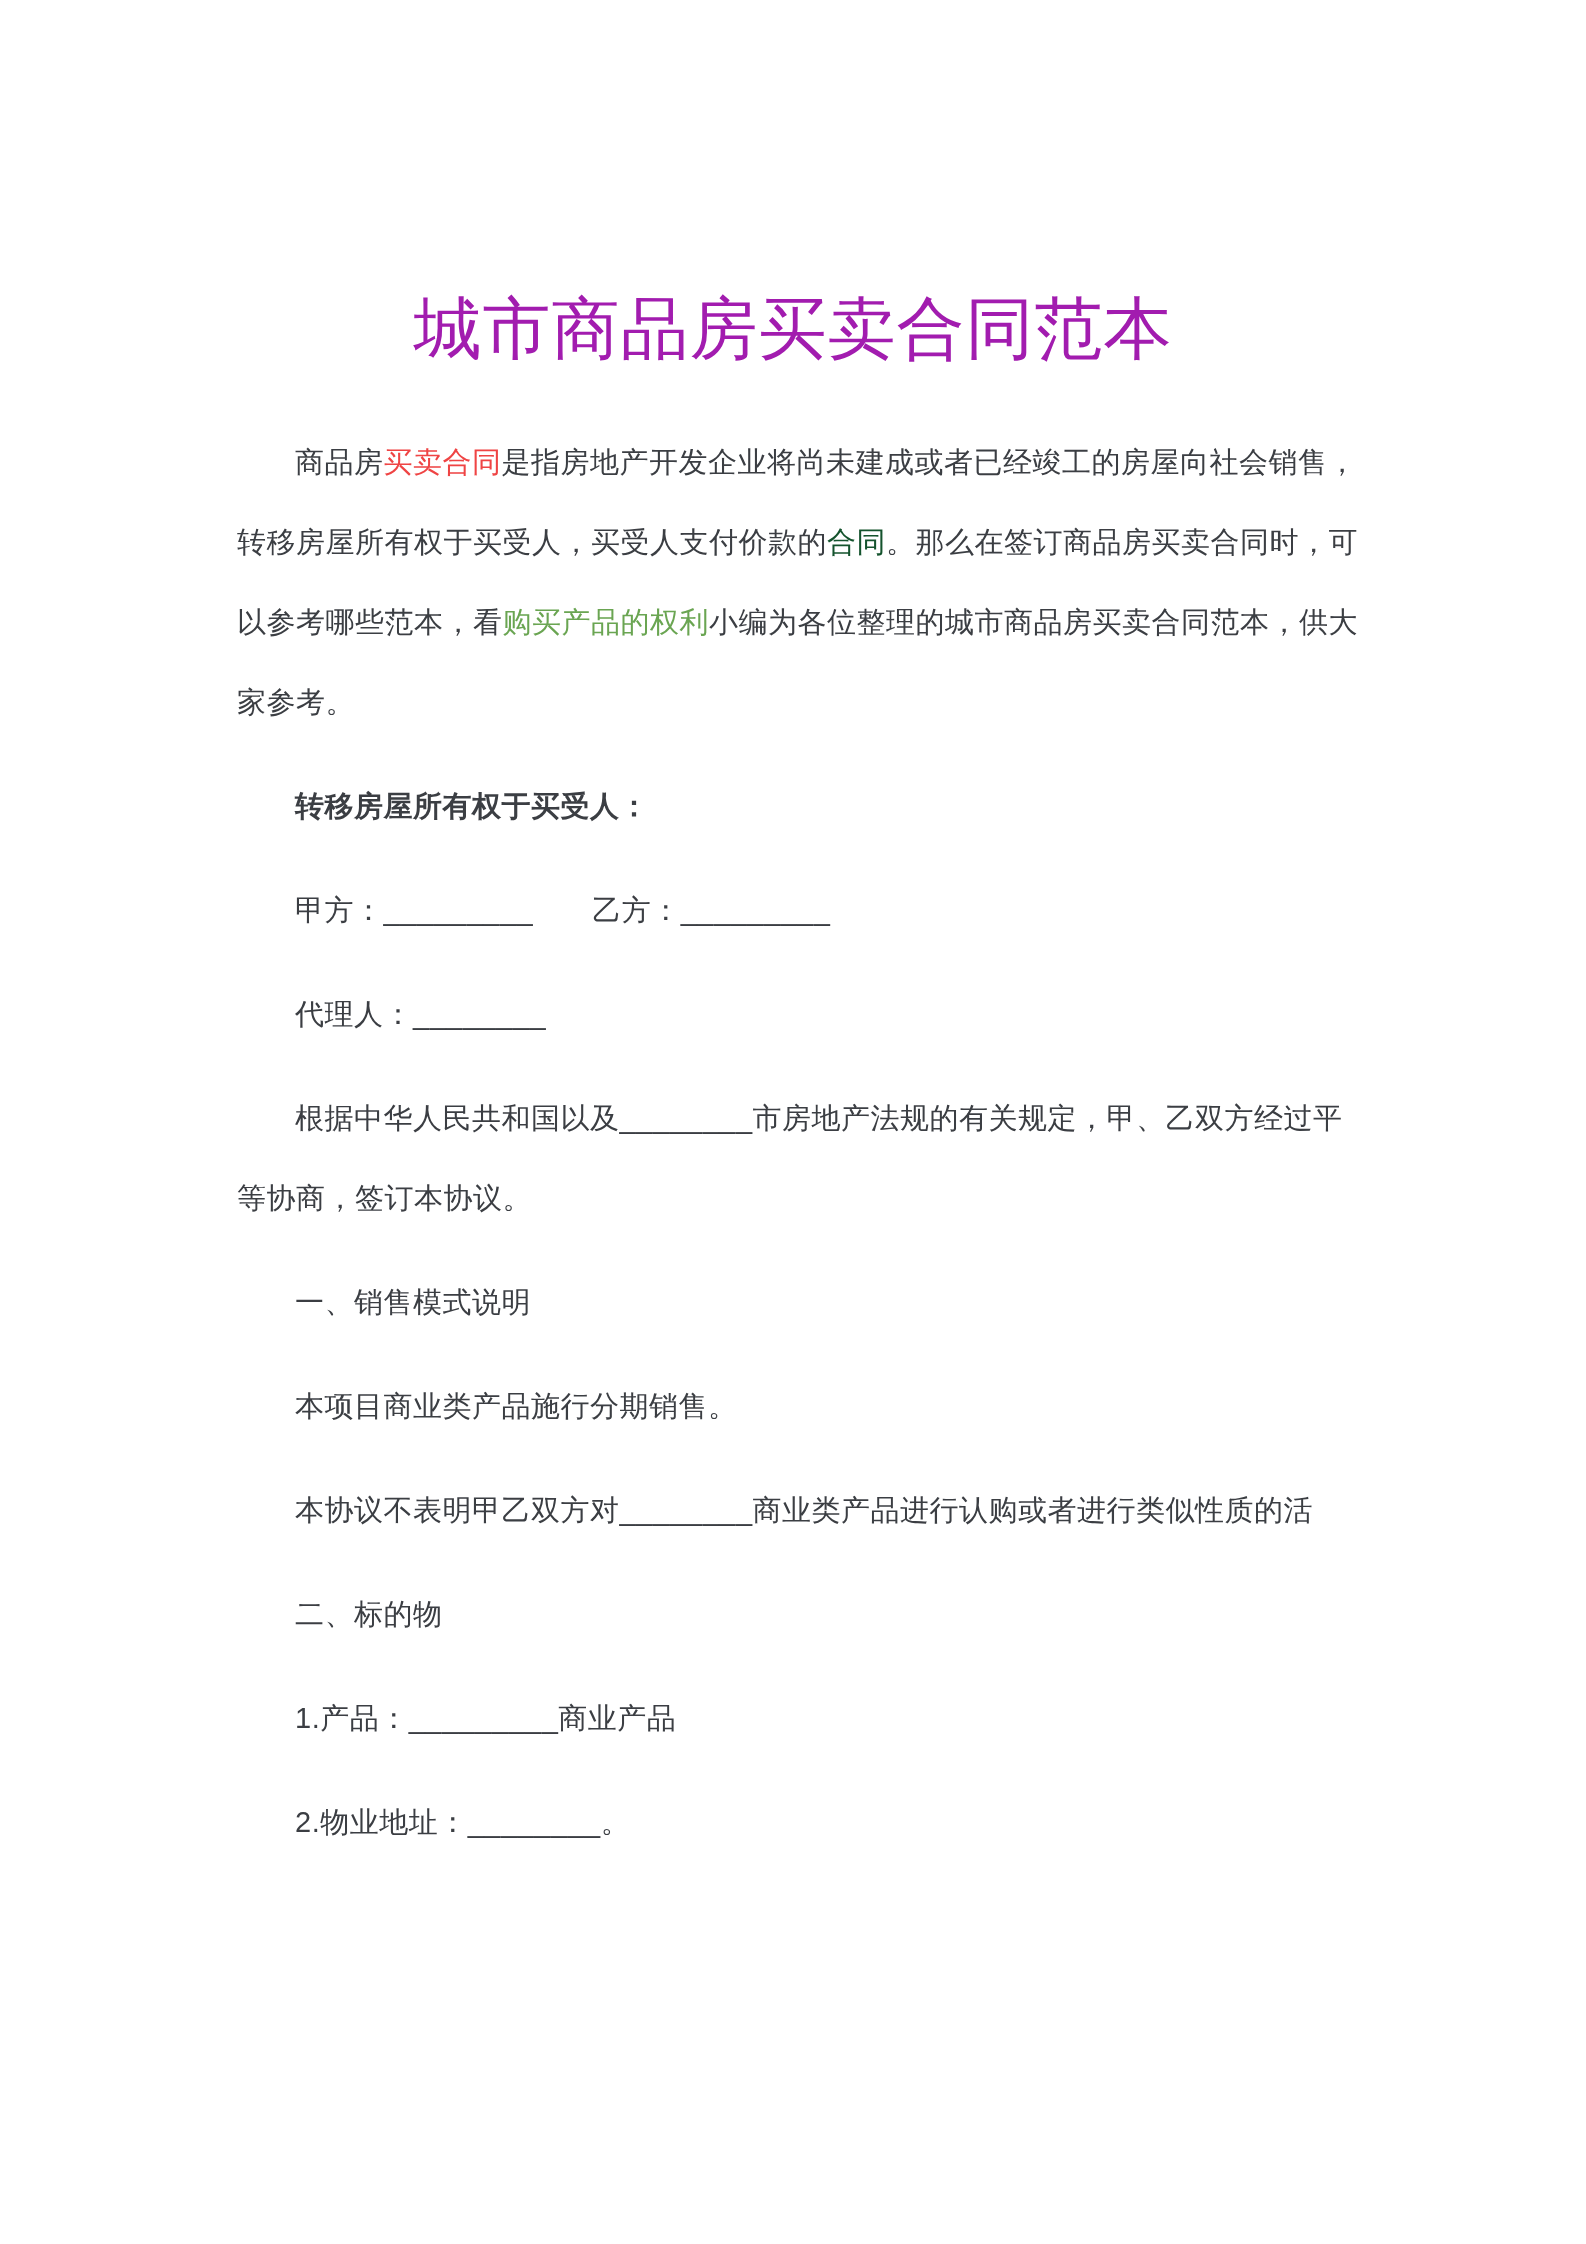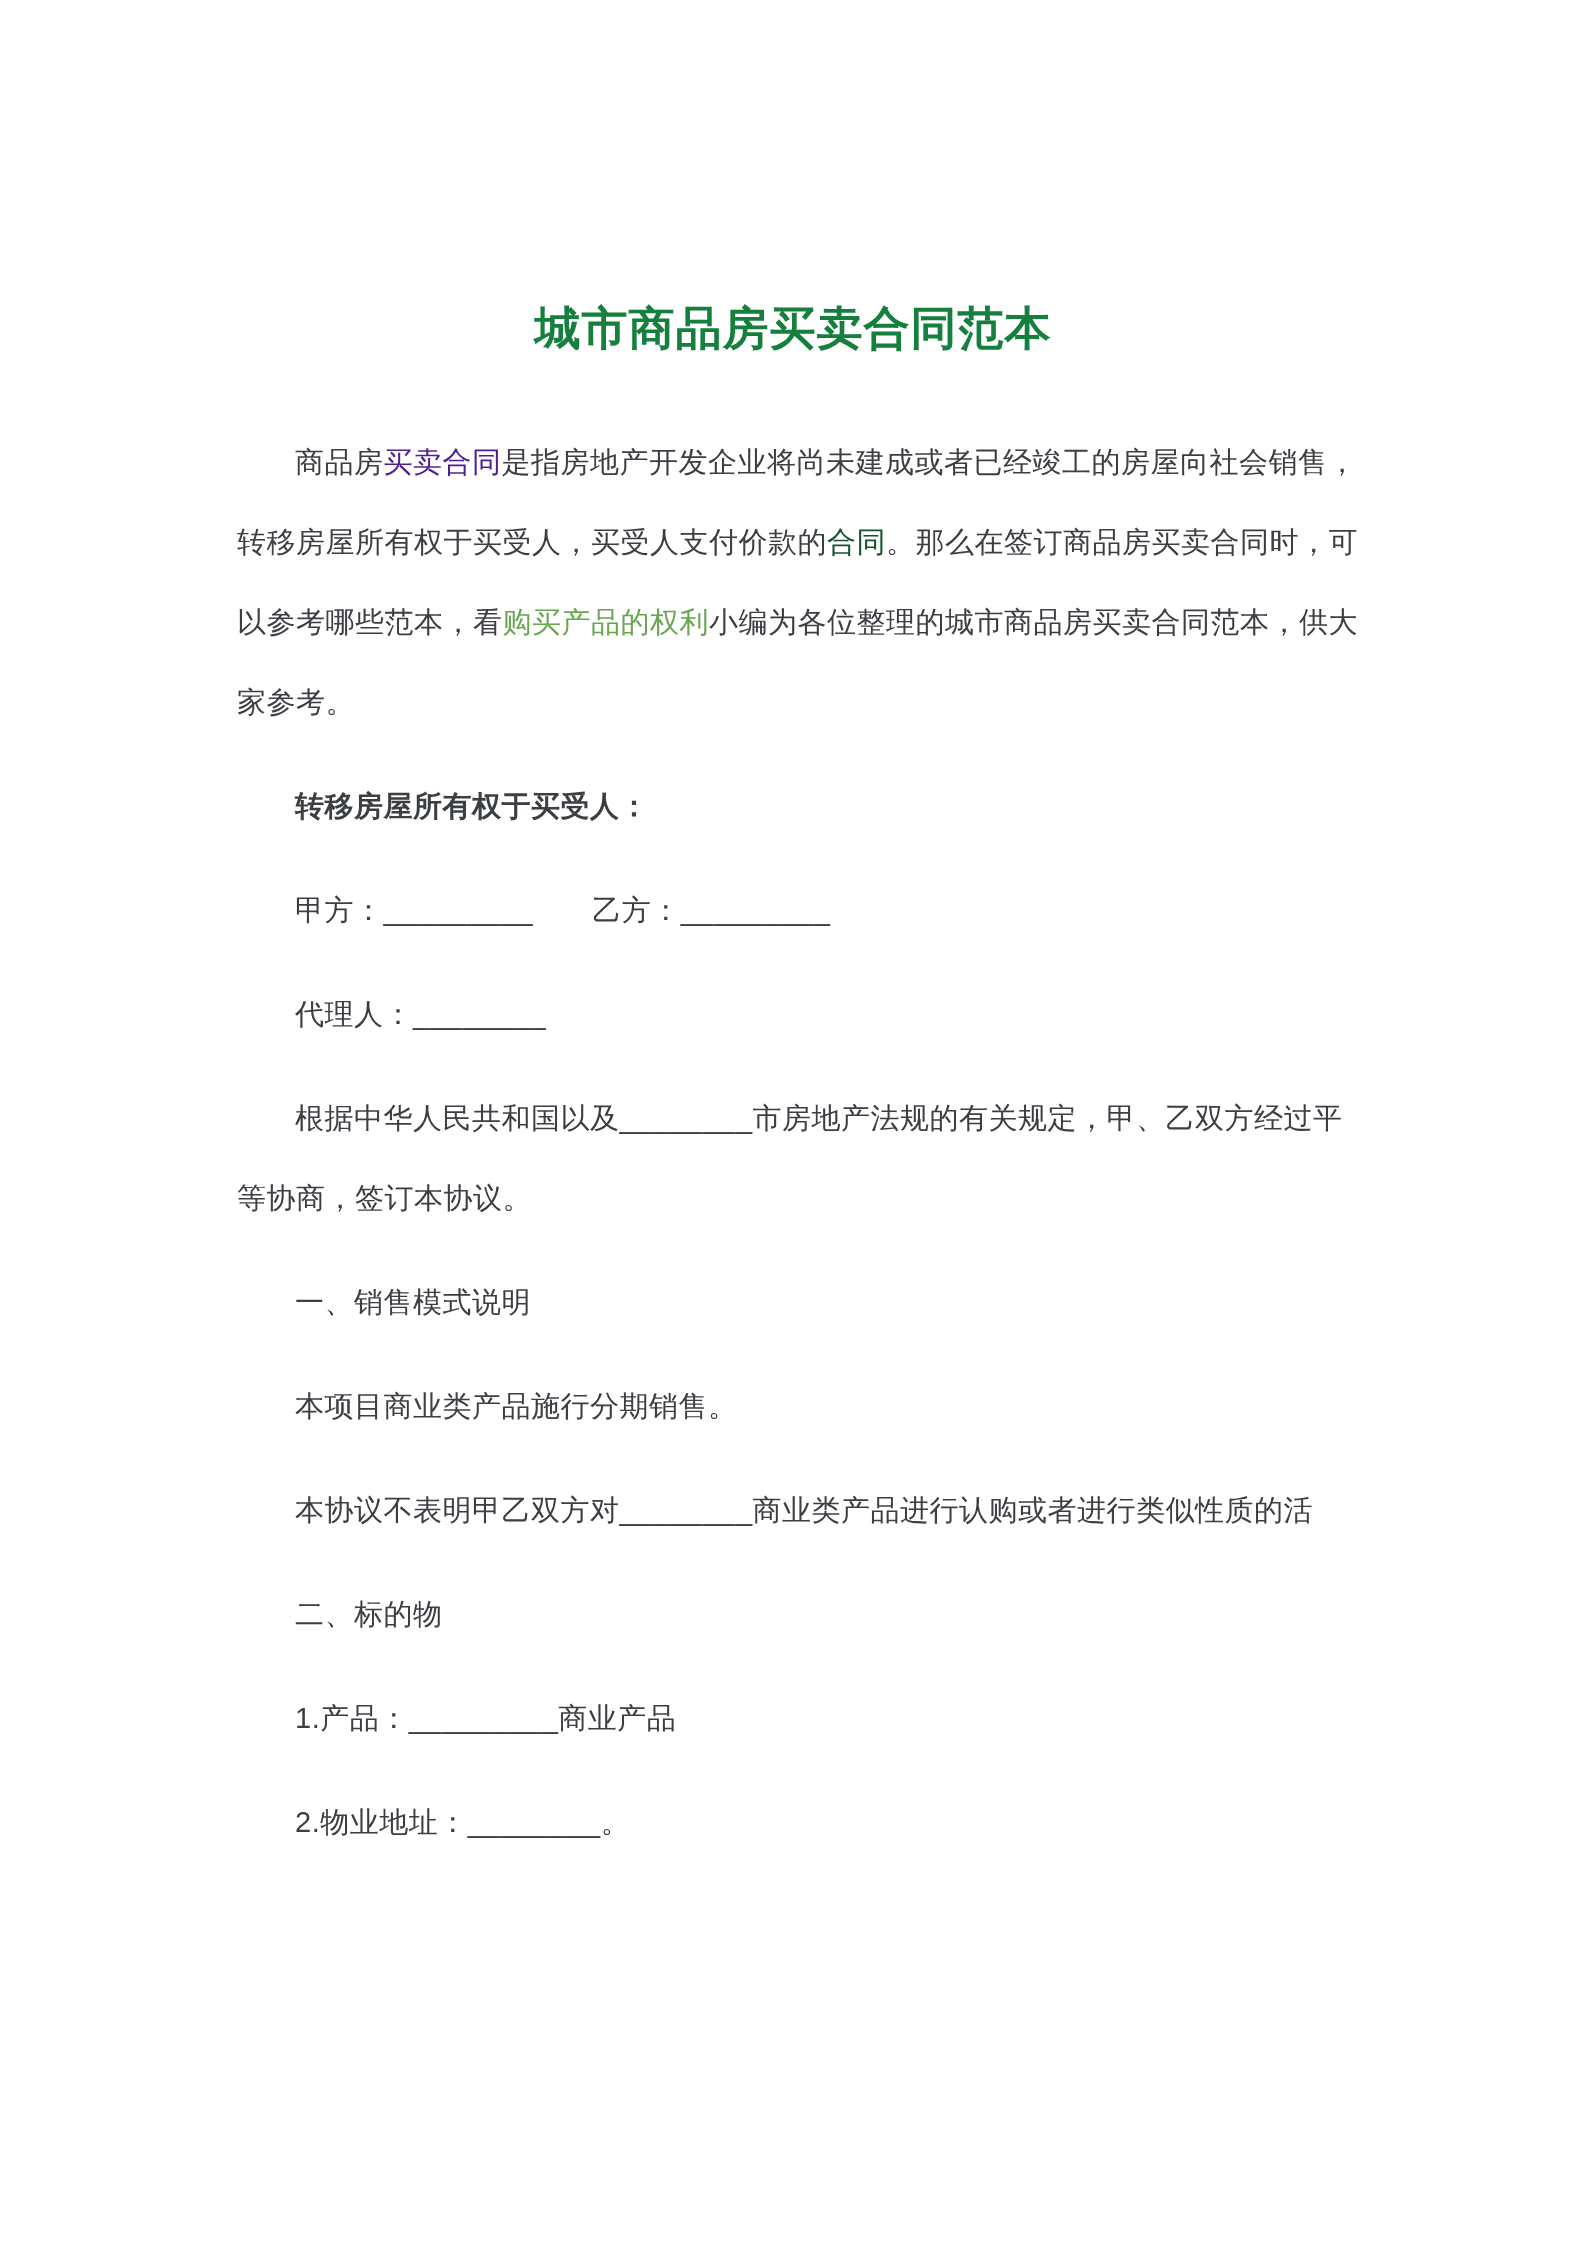--- a/index.html
+++ b/index.html
@@ -15,26 +15,26 @@
     background: #ffffff;
     overflow: hidden;
     font-family: "Liberation Sans", sans-serif;
     color: #3b3e43;
   }
   .content {
     padding: 290px 237px 0 237px;
   }
   .doc-title {
     margin: 0 0 56px 0;
-    font-size: 46px;
+    font-size: 68px;
     line-height: 76px;
-    font-weight: 700;
+    font-weight: 400;
     text-align: center;
     letter-spacing: 1px;
-    color: #15803d;
+    color: #a21caf;
   }
   .block {
     margin: 0 0 24px 0;
   }
   .block.bold {
     font-weight: 700;
   }
   .line {
     height: 80px;
     line-height: 80px;
@@ -51,21 +51,21 @@
   }
 </style>
 </head>
 <body>
 
 <div class="page" style="background: rgb(255, 255, 255); color: rgb(59, 62, 67);">
   <div class="content">
     <h1 class="doc-title">城市商品房买卖合同范本</h1>
     <main>
         <div class="block">
-          <div class="line indent"><span>商品房</span><span class="link" style="color: #4c1d95;">买卖合同</span><span>是指房地产开发企业将尚未建成或者已经竣工的房屋向社会销售，</span></div>
+          <div class="line indent"><span>商品房</span><span class="link" style="color: #ef4444;">买卖合同</span><span>是指房地产开发企业将尚未建成或者已经竣工的房屋向社会销售，</span></div>
           <div class="line"><span>转移房屋所有权于买受人，买受人支付价款的</span><span class="link" style="color: #14532d;">合同</span><span>。那么在签订商品房买卖合同时，可</span></div>
           <div class="line"><span>以参考哪些范本，看</span><span class="link" style="color: rgb(106, 165, 82);">购买产品的权利</span><span>小编为各位整理的城市商品房买卖合同范本，供大</span></div>
           <div class="line"><span>家参考。</span></div>
         </div>
         <div class="block bold">
           <div class="line indent"><span>转移房屋所有权于买受人：</span></div>
         </div>
         <div class="block">
           <div class="line indent"><span>甲方：_________　　乙方：_________</span></div>
         </div>

